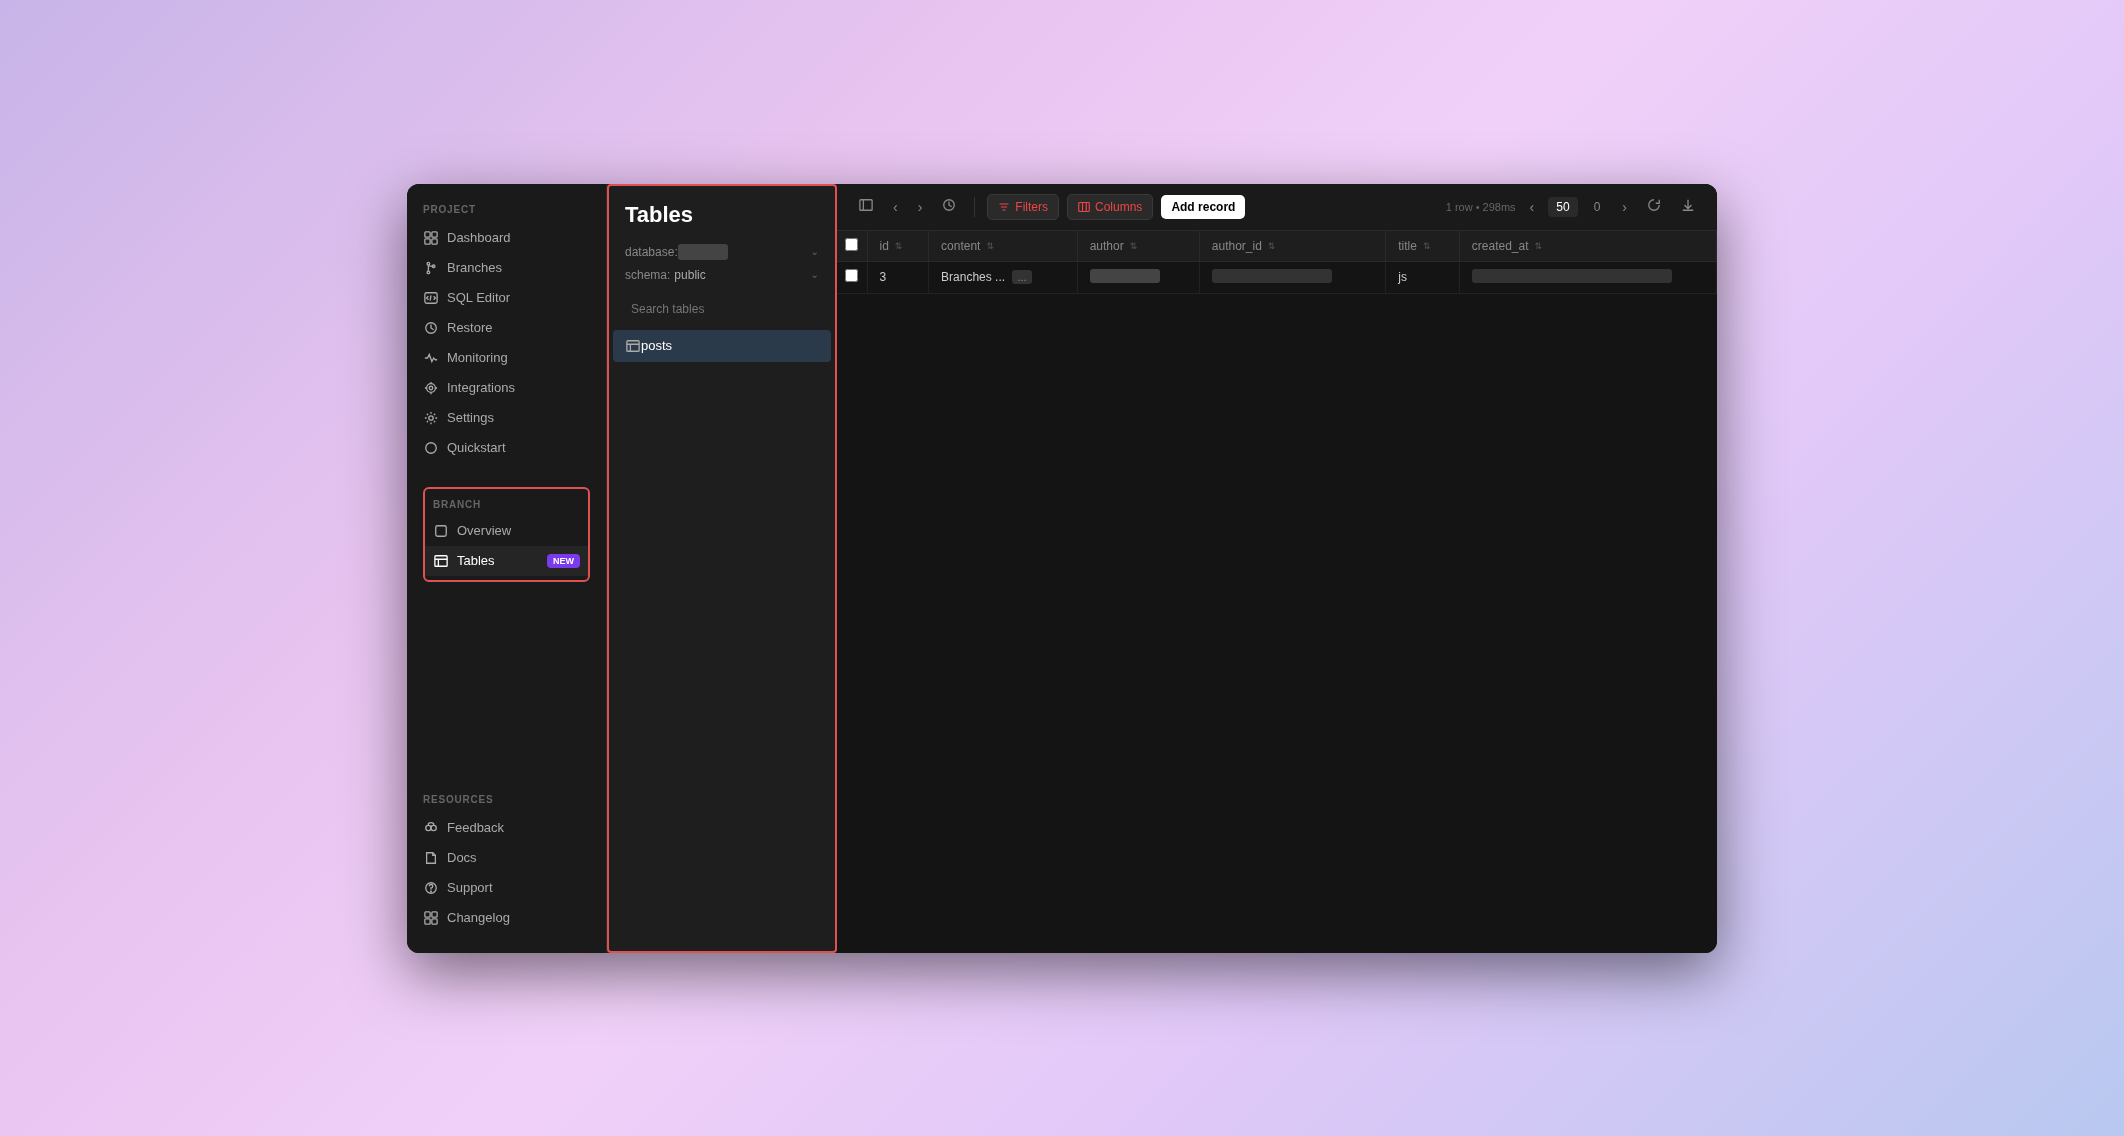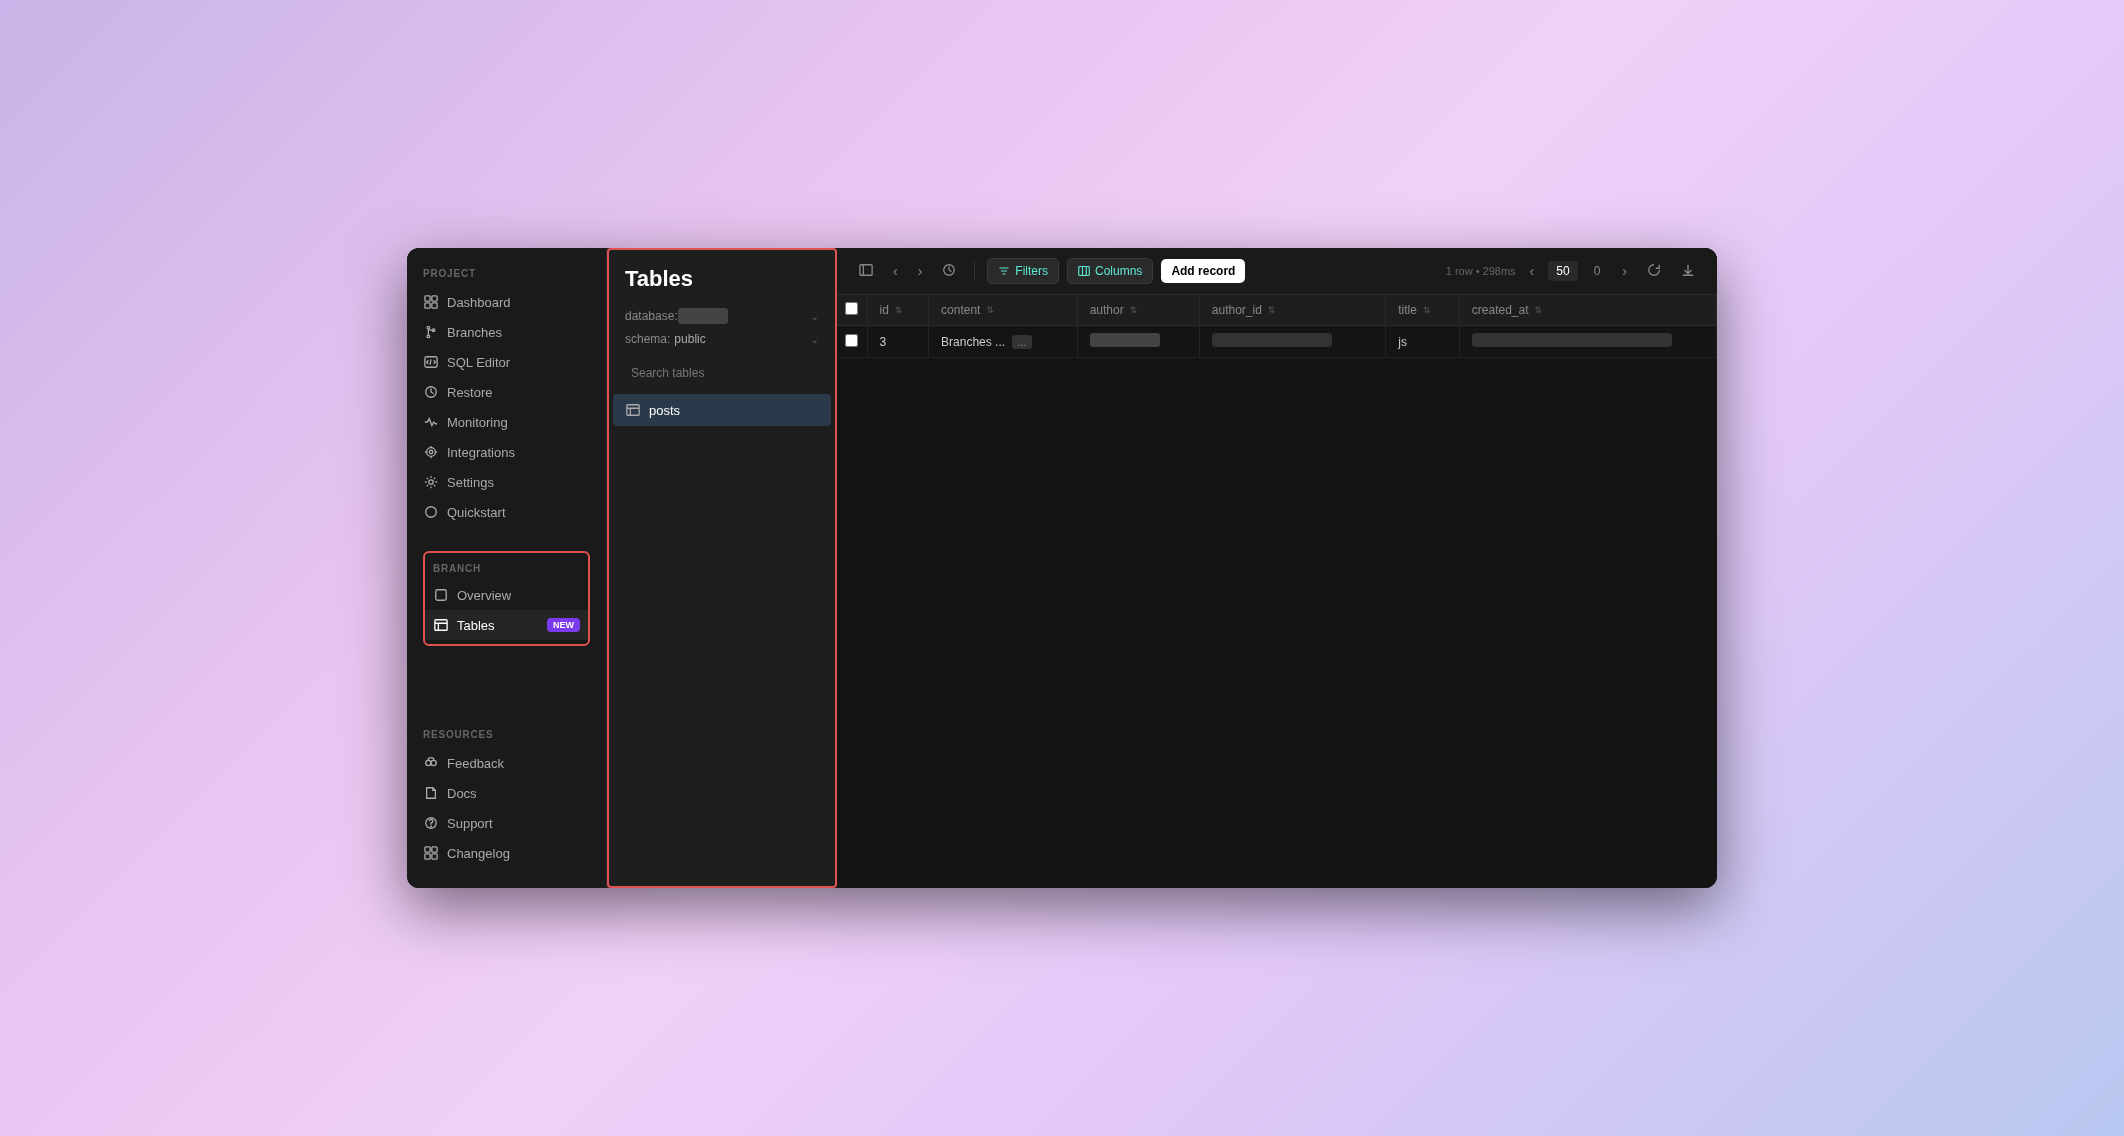--- a/index.html
+++ b/index.html
@@ -7,21 +7,21 @@
       width: 2124px;
       height: 1136px;
       background: linear-gradient(135deg, #c8b4e8 0%, #e8c4f0 30%, #f0d0f8 50%, #e0c8f8 70%, #b8c8f0 100%);
       display: flex;
       align-items: center;
       justify-content: center;
       font-family: -apple-system, BlinkMacSystemFont, 'Segoe UI', sans-serif;
     }
     .app-window {
       width: 1310px;
-      height: 640px;
+      height: 769px;
       background: #1a1a1a;
       border-radius: 12px;
       display: flex;
       overflow: hidden;
       box-shadow: 0 20px 60px rgba(0,0,0,0.5);
     }
     
     .sidebar {
       width: 200px;
       background: #1a1a1a;
@@ -134,21 +134,20 @@
       padding: 6px 10px;
       background: transparent;
       border: none;
       color: #e5e5e5;
       font-size: 12px;
       outline: none;
     }
     .table-item {
       display: flex;
       align-items: center;
-      gap: 8px;
       padding: 8px 12px;
       margin: 0 4px;
       border-radius: 4px;
       color: #fff;
       font-size: 13px;
       cursor: pointer;
       background: #2a3a4a;
     }
 
     
@@ -163,21 +162,21 @@
       display: flex;
       align-items: center;
       gap: 8px;
       padding: 10px 16px;
       border-bottom: 1px solid #2a2a2a;
       background: #1a1a1a;
     }
     .toolbar-btn {
       background: #2a2a2a;
       border: 1px solid #3a3a3a;
-      color: #5eead4;
+      color: #ef4444;
       padding: 5px 10px;
       border-radius: 5px;
       font-size: 12px;
       cursor: pointer;
       display: flex;
       align-items: center;
       gap: 5px;
     }
     .toolbar-btn.primary {
       background: #ffffff;

